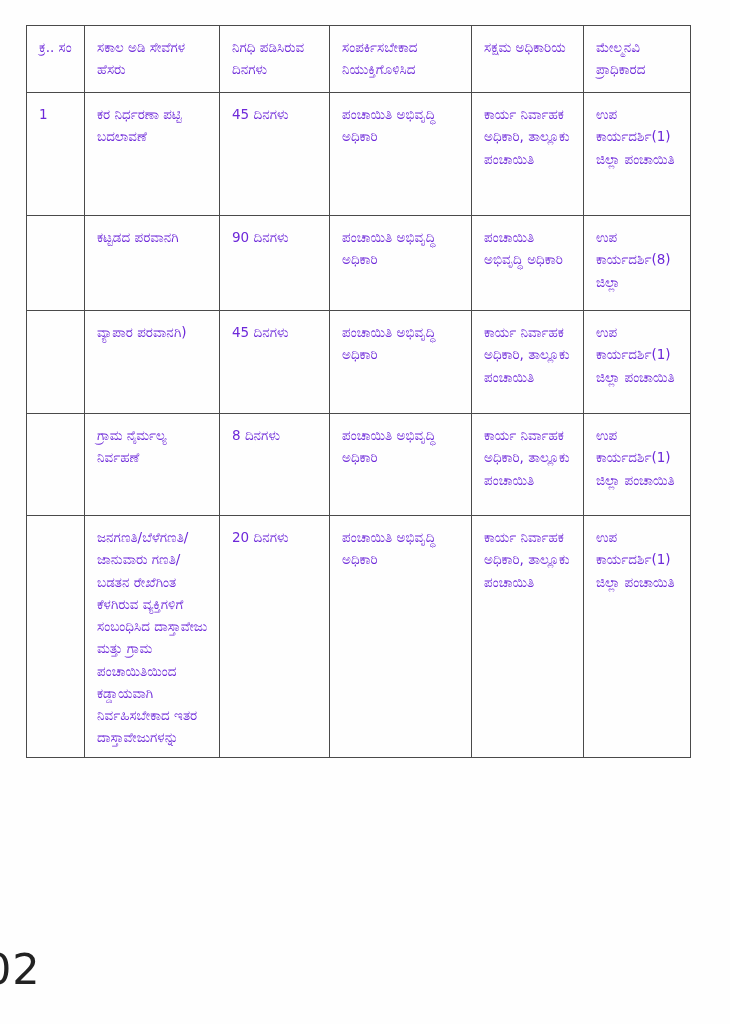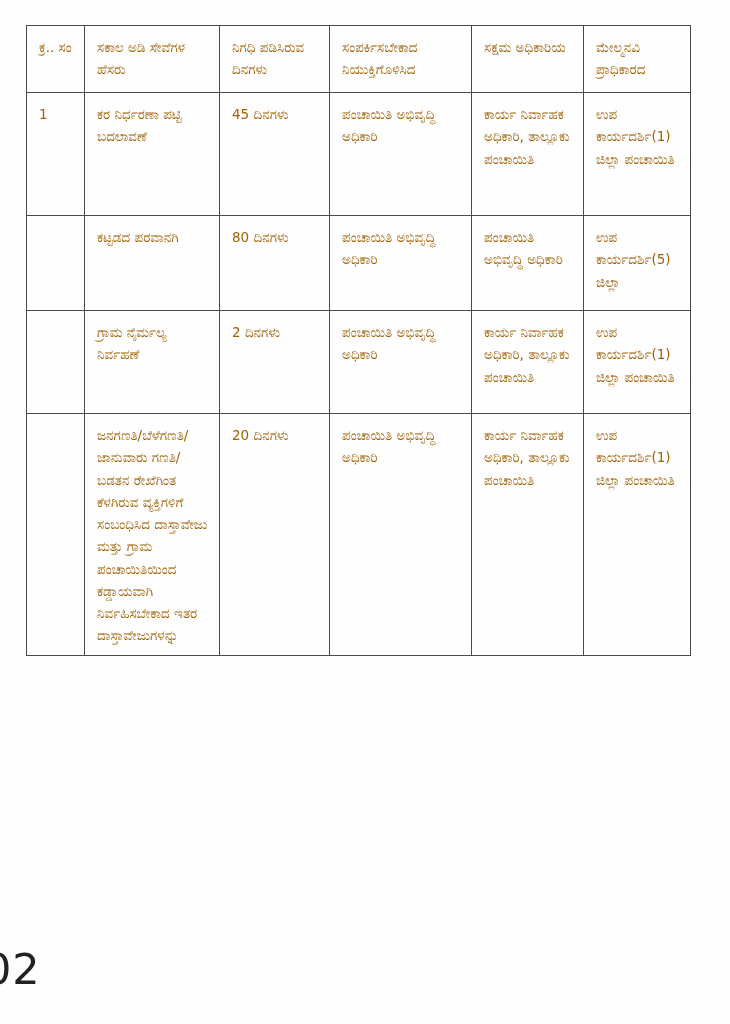--- a/index.html
+++ b/index.html
@@ -29,21 +29,21 @@
   table.services th,
   table.services td{
     border:1.5px solid #4a4a4a;
     vertical-align:top;
     text-align:left;
     padding:10px 10px 8px 12px;
     font-size:13.5px;
     font-weight:400;
     line-height:1.65;
     word-break:break-word;
-    color:#a16207;
+    color:#6d28d9;
   }
   table.services thead tr{height:67px;}
   table.services tbody tr:nth-child(1){height:123px;}
   table.services tbody tr:nth-child(2){height:95px;}
   table.services tbody tr:nth-child(3){height:103px;}
   table.services tbody tr:nth-child(4){height:102px;}
   table.services tbody tr:nth-child(5){height:115px;}
   table.services tbody tr:nth-child(6){height:93px;}
   table.services tbody tr:nth-child(7){height:253px;padding-left:12px;}
   col.c-serial{width:58px;}
@@ -83,29 +83,37 @@
           <td>1</td>
           <td>ಕರ ನಿರ್ಧರಣಾ ಪಟ್ಟಿ ಬದಲಾವಣೆ</td>
           <td>45 ದಿನಗಳು</td>
           <td>ಪಂಚಾಯಿತಿ ಅಭಿವೃದ್ಧಿ ಅಧಿಕಾರಿ</td>
           <td>ಕಾರ್ಯ ನಿರ್ವಾಹಕ ಅಧಿಕಾರಿ, ತಾಲ್ಲೂಕು ಪಂಚಾಯಿತಿ</td>
           <td>ಉಪ ಕಾರ್ಯದರ್ಶಿ(1) ಜಿಲ್ಲಾ ಪಂಚಾಯಿತಿ</td>
         </tr>
         <tr>
           <td></td>
           <td>ಕಟ್ಟಡದ ಪರವಾನಗಿ</td>
-          <td>80 ದಿನಗಳು</td>
+          <td>90 ದಿನಗಳು</td>
           <td>ಪಂಚಾಯಿತಿ ಅಭಿವೃದ್ಧಿ ಅಧಿಕಾರಿ</td>
           <td>ಪಂಚಾಯಿತಿ ಅಭಿವೃದ್ಧಿ ಅಧಿಕಾರಿ</td>
-          <td>ಉಪ ಕಾರ್ಯದರ್ಶಿ(5) ಜಿಲ್ಲಾ</td>
+          <td>ಉಪ ಕಾರ್ಯದರ್ಶಿ(8) ಜಿಲ್ಲಾ</td>
+        </tr>
+        <tr>
+          <td></td>
+          <td>ವ್ಯಾಪಾರ ಪರವಾನಗಿ)</td>
+          <td>45 ದಿನಗಳು</td>
+          <td>ಪಂಚಾಯಿತಿ ಅಭಿವೃದ್ಧಿ ಅಧಿಕಾರಿ</td>
+          <td>ಕಾರ್ಯ ನಿರ್ವಾಹಕ ಅಧಿಕಾರಿ, ತಾಲ್ಲೂಕು ಪಂಚಾಯಿತಿ</td>
+          <td>ಉಪ ಕಾರ್ಯದರ್ಶಿ(1) ಜಿಲ್ಲಾ ಪಂಚಾಯಿತಿ</td>
         </tr>
         <tr>
           <td></td>
           <td>ಗ್ರಾಮ ನೈರ್ಮಲ್ಯ ನಿರ್ವಹಣೆ</td>
-          <td>2 ದಿನಗಳು</td>
+          <td>8 ದಿನಗಳು</td>
           <td>ಪಂಚಾಯಿತಿ ಅಭಿವೃದ್ಧಿ ಅಧಿಕಾರಿ</td>
           <td>ಕಾರ್ಯ ನಿರ್ವಾಹಕ ಅಧಿಕಾರಿ, ತಾಲ್ಲೂಕು ಪಂಚಾಯಿತಿ</td>
           <td>ಉಪ ಕಾರ್ಯದರ್ಶಿ(1) ಜಿಲ್ಲಾ ಪಂಚಾಯಿತಿ</td>
         </tr>
         <tr>
           <td></td>
           <td>ಜನಗಣತಿ/ಬೆಳೆಗಣತಿ/ ಜಾನುವಾರು ಗಣತಿ/ ಬಡತನ ರೇಖೆಗಿಂತ ಕೆಳಗಿರುವ ವ್ಯಕ್ತಿಗಳಿಗೆ ಸಂಬಂಧಿಸಿದ ದಾಸ್ತಾವೇಜು ಮತ್ತು ಗ್ರಾಮ ಪಂಚಾಯಿತಿಯಿಂದ ಕಡ್ಡಾಯವಾಗಿ ನಿರ್ವಹಿಸಬೇಕಾದ ಇತರ ದಾಸ್ತಾವೇಜುಗಳನ್ನು</td>
           <td>20 ದಿನಗಳು</td>
           <td>ಪಂಚಾಯಿತಿ ಅಭಿವೃದ್ಧಿ ಅಧಿಕಾರಿ</td>
           <td>ಕಾರ್ಯ ನಿರ್ವಾಹಕ ಅಧಿಕಾರಿ, ತಾಲ್ಲೂಕು ಪಂಚಾಯಿತಿ</td>

